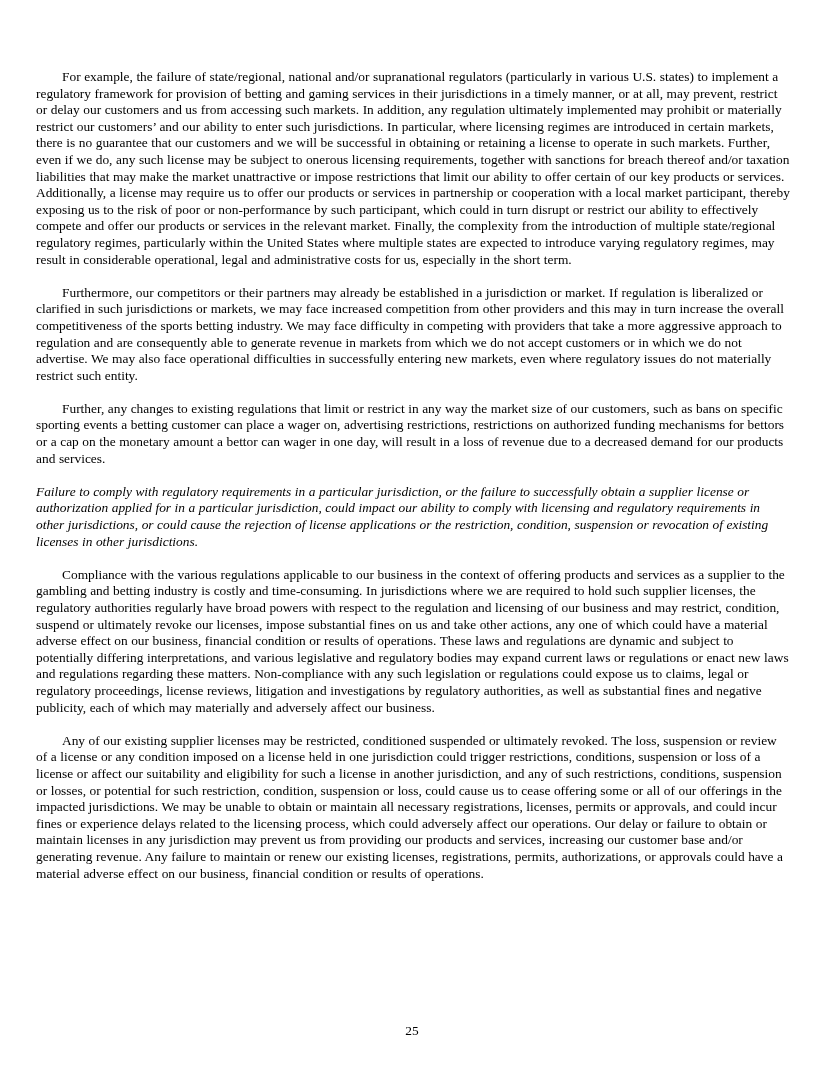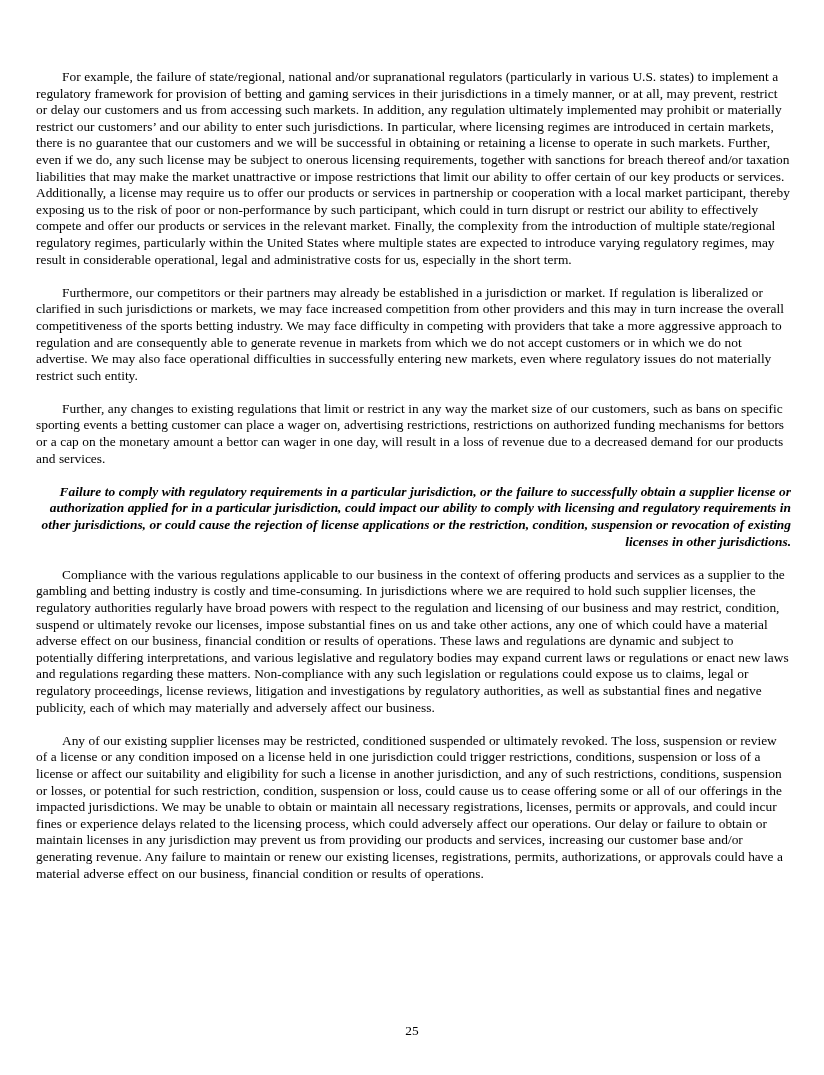--- a/index.html
+++ b/index.html
@@ -23,24 +23,23 @@
   }
   .para {
     font-size: 13.4px;
     line-height: 16.6px;
     margin: 0 0 16.6px 0;
     text-indent: 26px;
     text-align: left;
     word-spacing: 0.2px;
   }
   .para.heading {
-    font-weight: bold;
+    font-weight: normal;
     font-style: italic;
     text-indent: 0;
-    text-align: right;
   }
   .page-number {
     position: absolute;
     top: 1023px;
     left: 0;
     width: 100%;
     text-align: center;
     font-size: 13.4px;
     line-height: 16.6px;
   }

